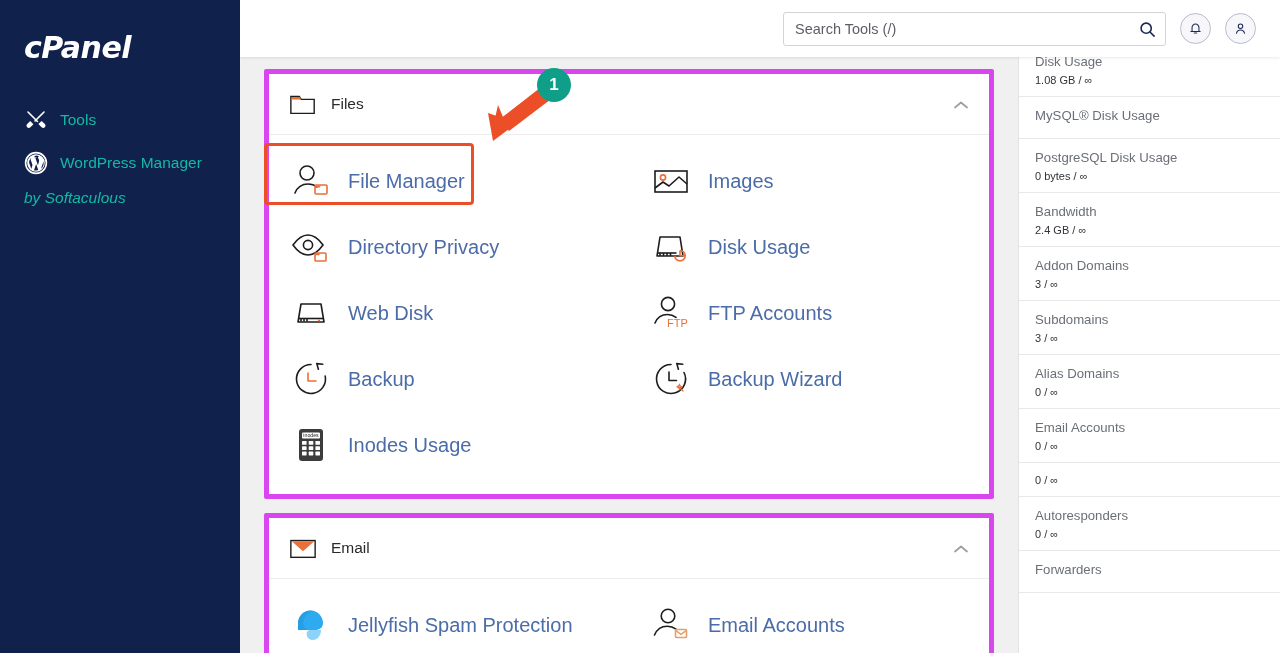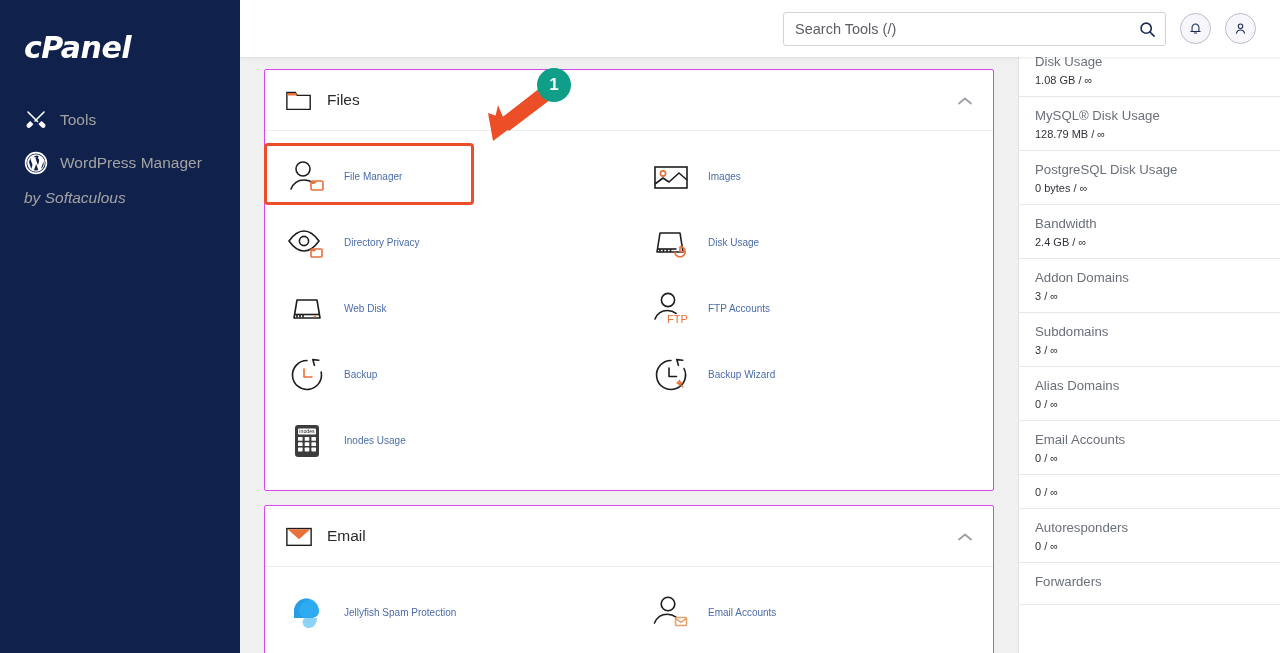--- a/index.html
+++ b/index.html
@@ -24,21 +24,21 @@
     font-style: italic; letter-spacing: -0.5px;
     font-family: "DejaVu Sans", sans-serif;
   }
   .nav { margin-top: 24px; }
   .nav-item {
     display: flex; align-items: flex-start; gap: 12px;
     padding: 9px 18px 9px 24px; cursor: pointer;
     color: #ffffff;
   }
   .nav-ico { flex: 0 0 24px; width: 24px; height: 24px; margin-top: 1px; }
-  .nav-label { font-size: 15.5px; line-height: 25px; color: #a3a3a3; }
+  .nav-label { font-size: 15.5px; line-height: 25px; color: #14b8a6; }
   .nav-label.wrap { line-height: 26px; }
 
   
   .main {
     flex: 1 1 auto; height: 653px;
     background: #fef9c3;
     position: relative;
     overflow: hidden;
   }
   .topbar {
@@ -76,21 +76,21 @@
   }
   .content-col {
     flex: 1 1 auto; padding: 0 24px; overflow: hidden; position: relative;
   }
   .right-col {
     flex: 0 0 262px; width: 262px; background: #ffffff;
     border-left: 1px solid #e3e3e3; overflow: hidden; position: relative;
   }
 
   .card {
-    background: #ffffff; border: 1px solid #d946ef; border-radius: 2px;
+    background: #ffffff; border: 5px solid #d946ef; border-radius: 2px;
     margin-bottom: 14px;
   }
   .card-head {
     display: flex; align-items: center; gap: 14px;
     height: 60px; padding: 0 20px 0 20px; cursor: pointer;
     position: relative;
   }
   .card-head .sec-ico { width: 28px; height: 26px; flex: 0 0 28px; }
   .card-title { font-size: 15.5px; color: #2b2b2b; }
   .chevron { position: absolute; right: 20px; top: 22px; width: 16px; height: 10px; }
@@ -99,21 +99,21 @@
     display: grid; grid-template-columns: 1fr 1fr;
     row-gap: 0px;
   }
   .tile {
     display: flex; align-items: center; gap: 16px;
     padding: 12px 10px 12px 21px; cursor: pointer;
     min-height: 58px;
   }
   .tile .t-ico { flex: 0 0 42px; width: 42px; height: 42px; }
   .tile .t-label {
-    font-size: 10px; color: #4b6ca8; line-height: 20px;
+    font-size: 20px; color: #4b6ca8; line-height: 20px;
   }
 
   
   .hl-box {
     position: absolute;
     border: 3px solid #ec4f27; border-radius: 4px;
     pointer-events: none; z-index: 9;
   }
   .anno-arrow { position: absolute; z-index: 10; pointer-events: none; }
   .anno-badge {
@@ -417,21 +417,20 @@
       </div>
 
       <aside class="right-col">
         <div style="margin-top:-14px;">
           <div class="stat-row">
             <div class="stat-label">Disk Usage</div>
             <div class="stat-value">1.08 GB / ∞</div>
           </div>
           <div class="stat-row">
             <div class="stat-label">MySQL® Disk Usage</div>
-            <div class="stat-value">128.79 MB / ∞</div>
           </div>
           <div class="stat-row">
             <div class="stat-label">PostgreSQL Disk Usage</div>
             <div class="stat-value">0 bytes / ∞</div>
           </div>
           <div class="stat-row">
             <div class="stat-label">Bandwidth</div>
             <div class="stat-value">2.4 GB / ∞</div>
           </div>
           <div class="stat-row">

